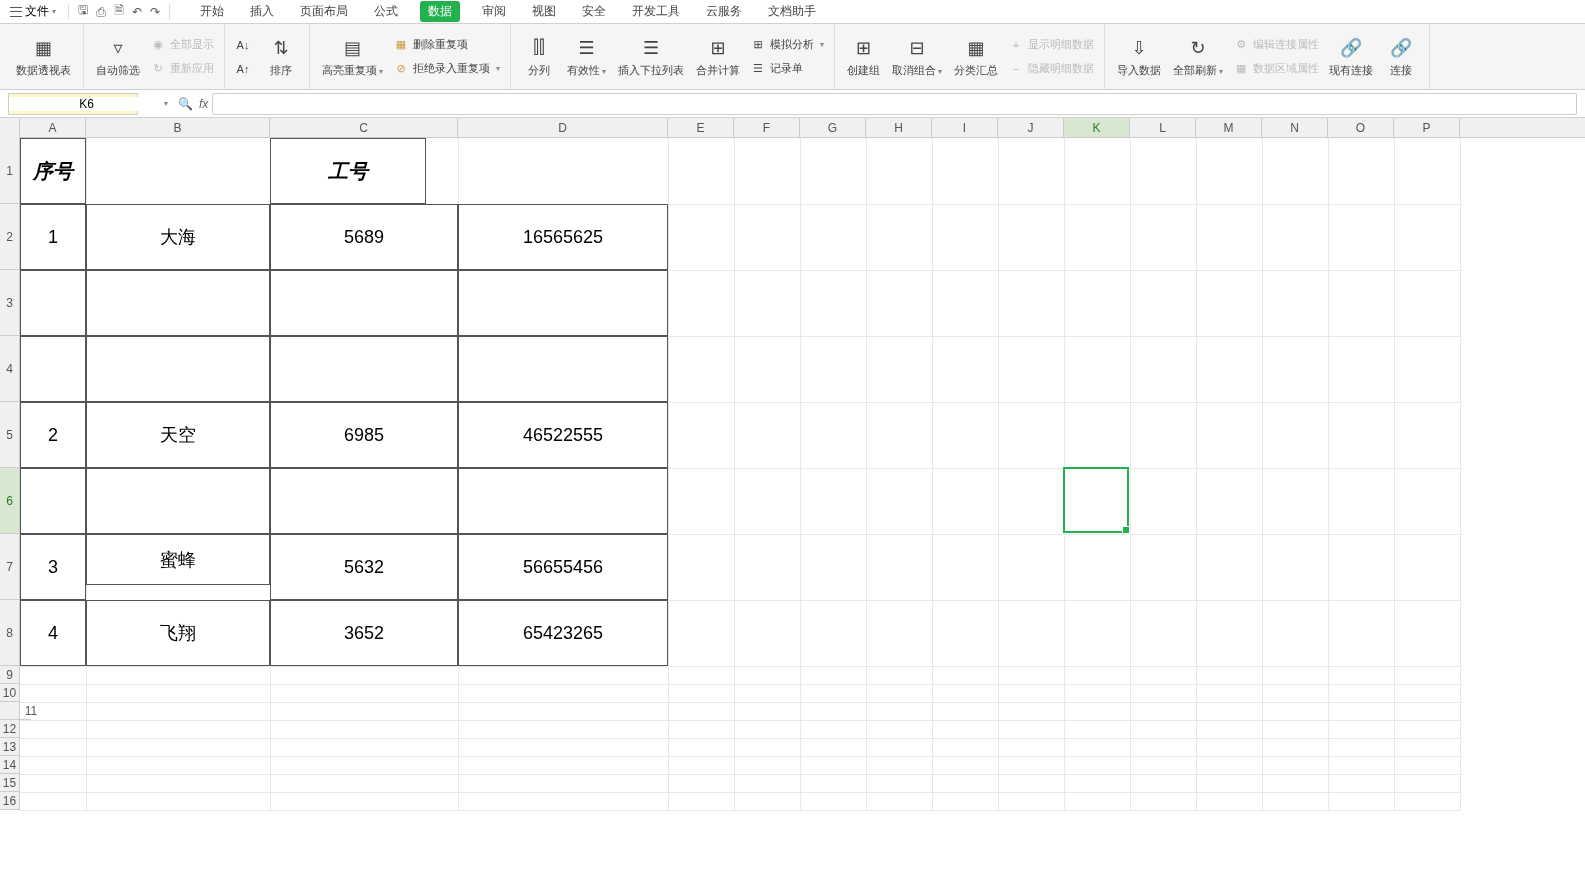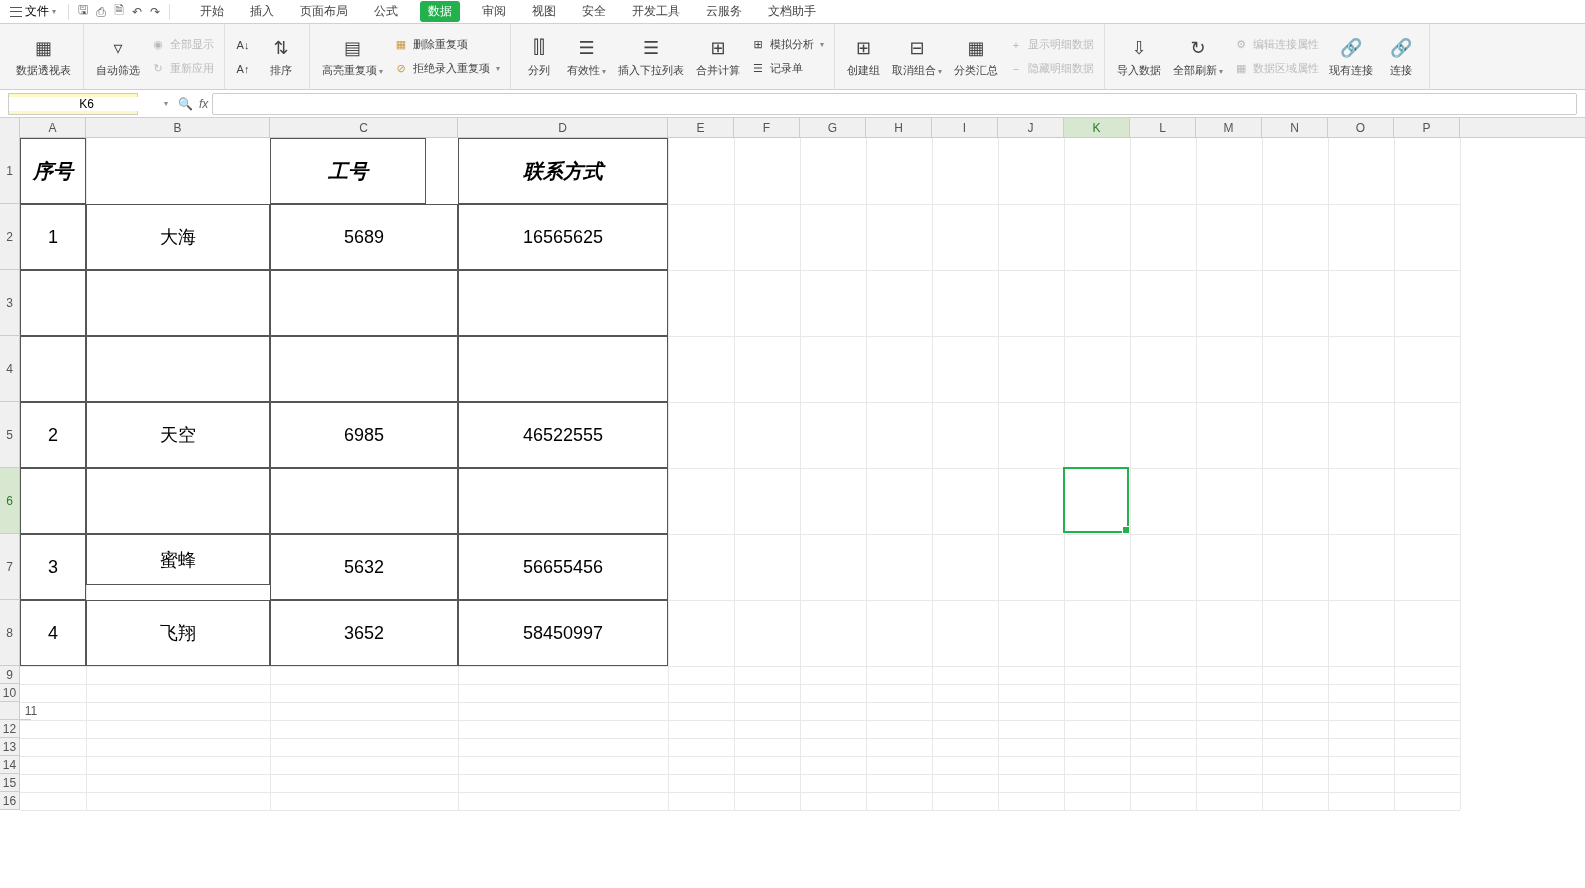--- a/index.html
+++ b/index.html
@@ -557,21 +557,20 @@
       <div class="gridline-h" style="top: 546px; width: 1440px;"></div>
       <div class="gridline-h" style="top: 564px; width: 1440px;"></div>
       <div class="gridline-h" style="top: 582px; width: 1440px;"></div>
       <div class="gridline-h" style="top: 600px; width: 1440px;"></div>
       <div class="gridline-h" style="top: 618px; width: 1440px;"></div>
       <div class="gridline-h" style="top: 636px; width: 1440px;"></div>
       <div class="gridline-h" style="top: 654px; width: 1440px;"></div>
       <div class="gridline-h" style="top: 672px; width: 1440px;"></div>
       <div class="data-cell header" style="left: 0px; top: 0px; width: 66px; height: 66px;">序号</div>
       <div class="data-cell header" style="left: 250px; top: 0px; width: 156px; height: 66px;">工号</div>
-      <div class="data-cell header" style="left: 438px; top: 0px; width: 210px; height: 66px;">联系方式</div>
       <div class="data-cell" style="left: 0px; top: 66px; width: 66px; height: 66px;">1</div>
       <div class="data-cell" style="left: 66px; top: 66px; width: 184px; height: 66px;">大海</div>
       <div class="data-cell" style="left: 250px; top: 66px; width: 188px; height: 66px;">5689</div>
       <div class="data-cell" style="left: 438px; top: 66px; width: 210px; height: 66px;">16565625</div>
       <div class="data-cell" style="left: 0px; top: 132px; width: 66px; height: 66px;"></div>
       <div class="data-cell" style="left: 66px; top: 132px; width: 184px; height: 66px;"></div>
       <div class="data-cell" style="left: 250px; top: 132px; width: 188px; height: 66px;"></div>
       <div class="data-cell" style="left: 438px; top: 132px; width: 210px; height: 66px;"></div>
       <div class="data-cell" style="left: 0px; top: 198px; width: 66px; height: 66px;"></div>
       <div class="data-cell" style="left: 66px; top: 198px; width: 184px; height: 66px;"></div>
@@ -585,16 +584,16 @@
       <div class="data-cell" style="left: 66px; top: 330px; width: 184px; height: 66px;"></div>
       <div class="data-cell" style="left: 250px; top: 330px; width: 188px; height: 66px;"></div>
       <div class="data-cell" style="left: 438px; top: 330px; width: 210px; height: 66px;"></div>
       <div class="data-cell" style="left: 0px; top: 396px; width: 66px; height: 66px;">3</div>
       <div class="data-cell" style="left: 66px; top: 396px; width: 184px; height: 51px;">蜜蜂</div>
       <div class="data-cell" style="left: 250px; top: 396px; width: 188px; height: 66px;">5632</div>
       <div class="data-cell" style="left: 438px; top: 396px; width: 210px; height: 66px;">56655456</div>
       <div class="data-cell" style="left: 0px; top: 462px; width: 66px; height: 66px;">4</div>
       <div class="data-cell" style="left: 66px; top: 462px; width: 184px; height: 66px;">飞翔</div>
       <div class="data-cell" style="left: 250px; top: 462px; width: 188px; height: 66px;">3652</div>
-      <div class="data-cell" style="left: 438px; top: 462px; width: 210px; height: 66px;">58450997</div>
+      <div class="data-cell" style="left: 438px; top: 462px; width: 210px; height: 66px;">65423265</div>
       <div class="selection" style="left: 1043px; top: 329px; width: 66px; height: 66px;"></div>
     </div>
 </div>
 
 </body></html>

